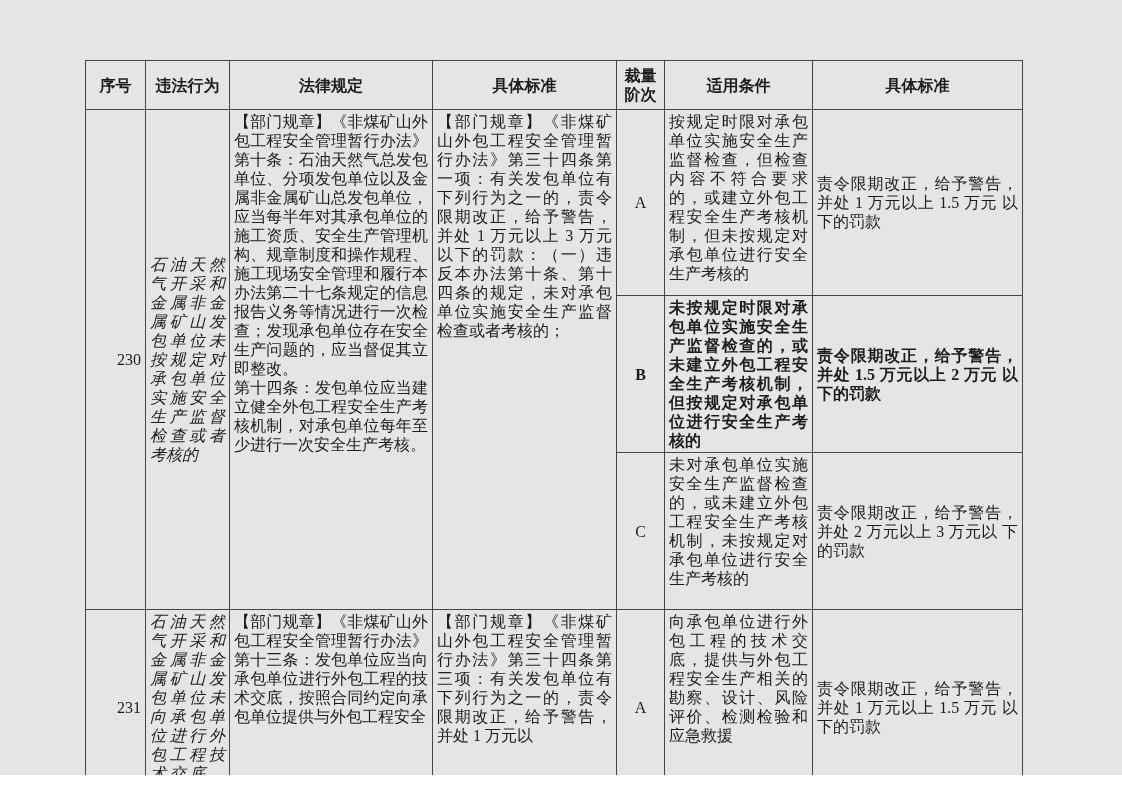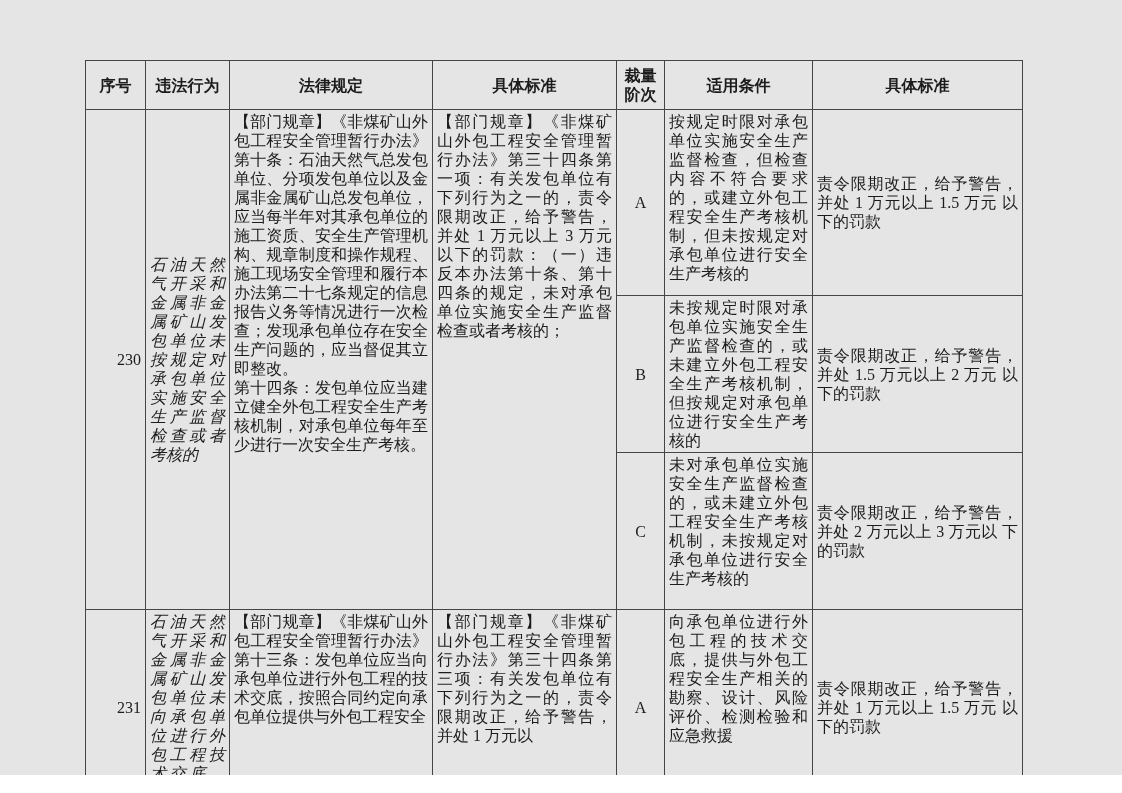--- a/index.html
+++ b/index.html
@@ -65,21 +65,21 @@
     text-align: justify;
     text-justify: inter-ideograph;
     vertical-align: top;
   }
   .cell-standard {
     text-align: justify;
     text-justify: inter-ideograph;
     vertical-align: middle;
   }
   tr.tier-a > td { height: 181px; }
-  tr.tier-b > td { height: 125px; }
+  tr.tier-b > td { height: 125px; font-weight: bold; }
   tr.tier-c > td { height: 152px; }
   tr.row-last > td { height: 151px; }
   .page-number {
     position: absolute;
     left: 0;
     top: 792px;
     width: 100%;
     text-align: center;
     font-size: 11px;
     letter-spacing: 2px;

